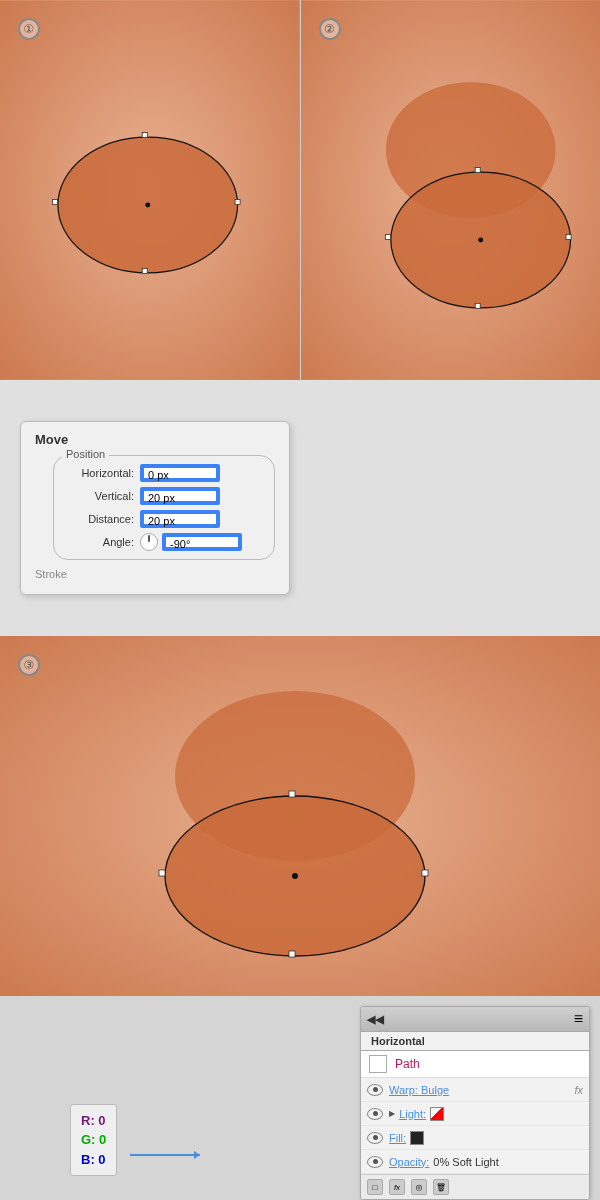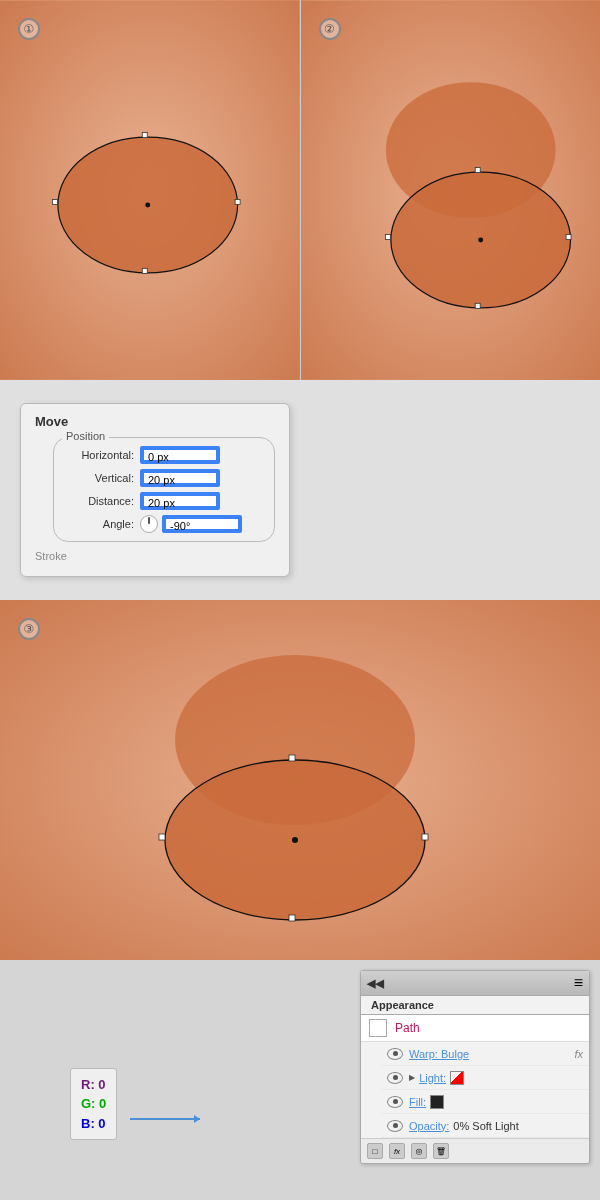--- a/index.html
+++ b/index.html
@@ -38,21 +38,21 @@
       align-items: center;
       justify-content: center;
       font-size: 12px;
       color: #555;
       z-index: 10;
     }
 
     
     .dialog-area {
       width: 600px;
-      height: 220px;
+      height: 256px;
       background: #e0e0e0;
       display: flex;
       align-items: center;
       justify-content: flex-start;
       padding: 10px 20px;
     }
     .move-dialog {
       background: #f0f0f0;
       border: 1px solid #bbb;
       border-radius: 6px;
@@ -208,21 +208,20 @@
       font-size: 12px;
       color: #be185d;
       font-weight: normal;
     }
     .ap-row {
       display: flex;
       align-items: center;
       padding: 3px 6px;
       border-bottom: 1px solid #e8e8e8;
       min-height: 24px;
-      margin-left: 20px;
     }
     .ap-eye {
       width: 16px;
       height: 12px;
       border: 1px solid #888;
       border-radius: 50%;
       position: relative;
       margin-right: 6px;
       flex-shrink: 0;
       display: flex;
@@ -458,21 +457,21 @@
 
   <div class="appearance-panel">
 
     <div class="ap-titlebar">
       <div class="ap-title-left">
         <span>◀◀</span>
       </div>
       <span>≡</span>
     </div>
 
-    <div class="ap-tab">Appearance</div>
+    <div class="ap-tab">Horizontal</div>
 
     <div class="ap-path-row">
       <div class="ap-path-swatch"></div>
       <span class="ap-path-label">Path</span>
     </div>
 
     <div class="ap-row">
       <div class="ap-eye"></div>
       <span class="ap-row-label">Warp: Bulge</span>
       <span class="ap-fx">fx</span>

